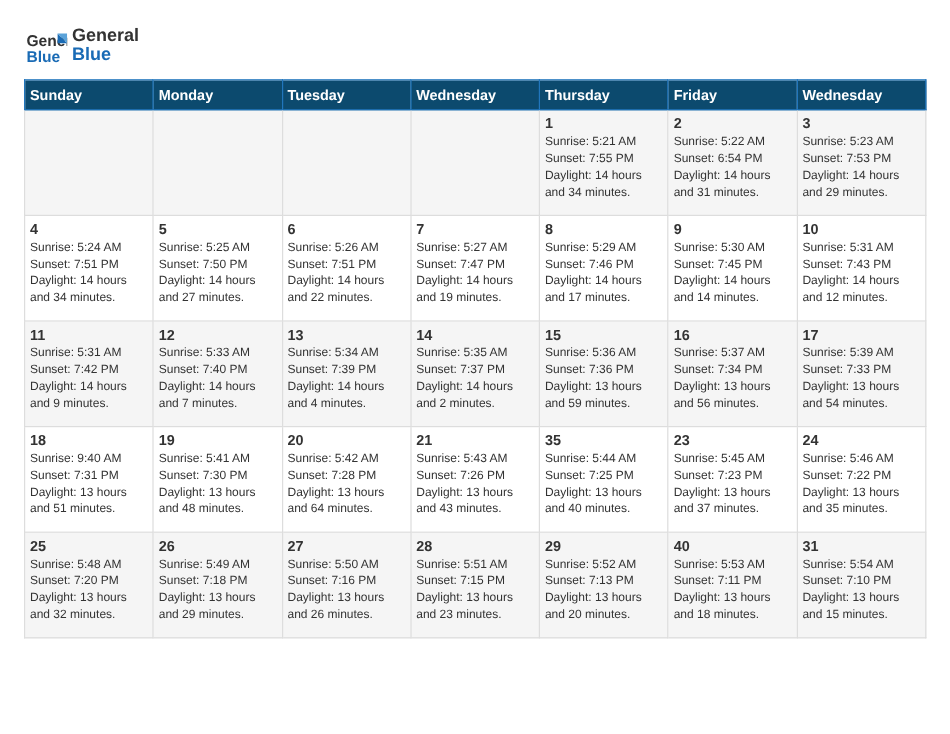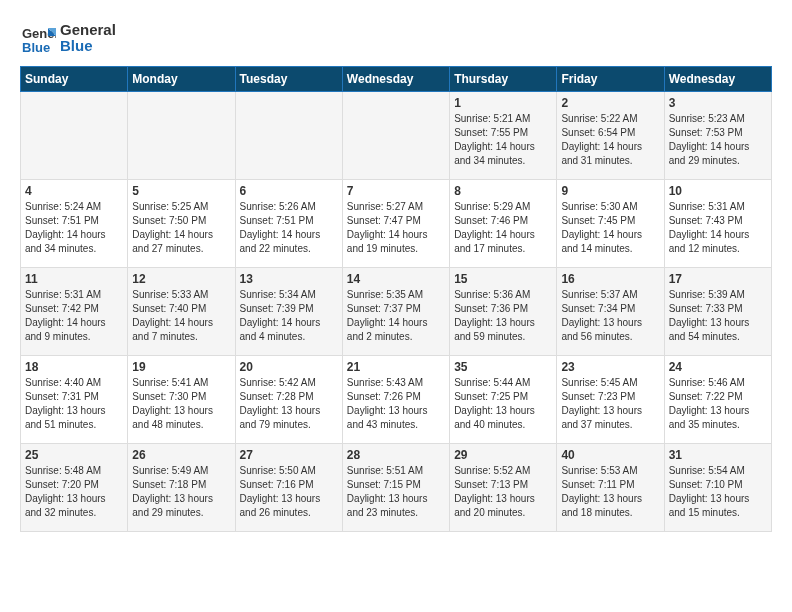--- a/index.html
+++ b/index.html
@@ -242,38 +242,38 @@
           <span class="day-number">17</span>
           <div class="cell-text">Sunrise: 5:39 AM</div>
           <div class="cell-text">Sunset: 7:33 PM</div>
           <div class="cell-text">Daylight: 13 hours</div>
           <div class="cell-text">and 54 minutes.</div>
         </td>
       </tr>
       <tr>
         <td>
           <span class="day-number">18</span>
-          <div class="cell-text">Sunrise: 4:40 AM</div>
+          <div class="cell-text">Sunrise: 9:40 AM</div>
           <div class="cell-text">Sunset: 7:31 PM</div>
           <div class="cell-text">Daylight: 13 hours</div>
           <div class="cell-text">and 51 minutes.</div>
         </td>
         <td>
           <span class="day-number">19</span>
           <div class="cell-text">Sunrise: 5:41 AM</div>
           <div class="cell-text">Sunset: 7:30 PM</div>
           <div class="cell-text">Daylight: 13 hours</div>
           <div class="cell-text">and 48 minutes.</div>
         </td>
         <td>
           <span class="day-number">20</span>
           <div class="cell-text">Sunrise: 5:42 AM</div>
           <div class="cell-text">Sunset: 7:28 PM</div>
           <div class="cell-text">Daylight: 13 hours</div>
-          <div class="cell-text">and 79 minutes.</div>
+          <div class="cell-text">and 64 minutes.</div>
         </td>
         <td>
           <span class="day-number">21</span>
           <div class="cell-text">Sunrise: 5:43 AM</div>
           <div class="cell-text">Sunset: 7:26 PM</div>
           <div class="cell-text">Daylight: 13 hours</div>
           <div class="cell-text">and 43 minutes.</div>
         </td>
         <td>
           <span class="day-number">35</span>

